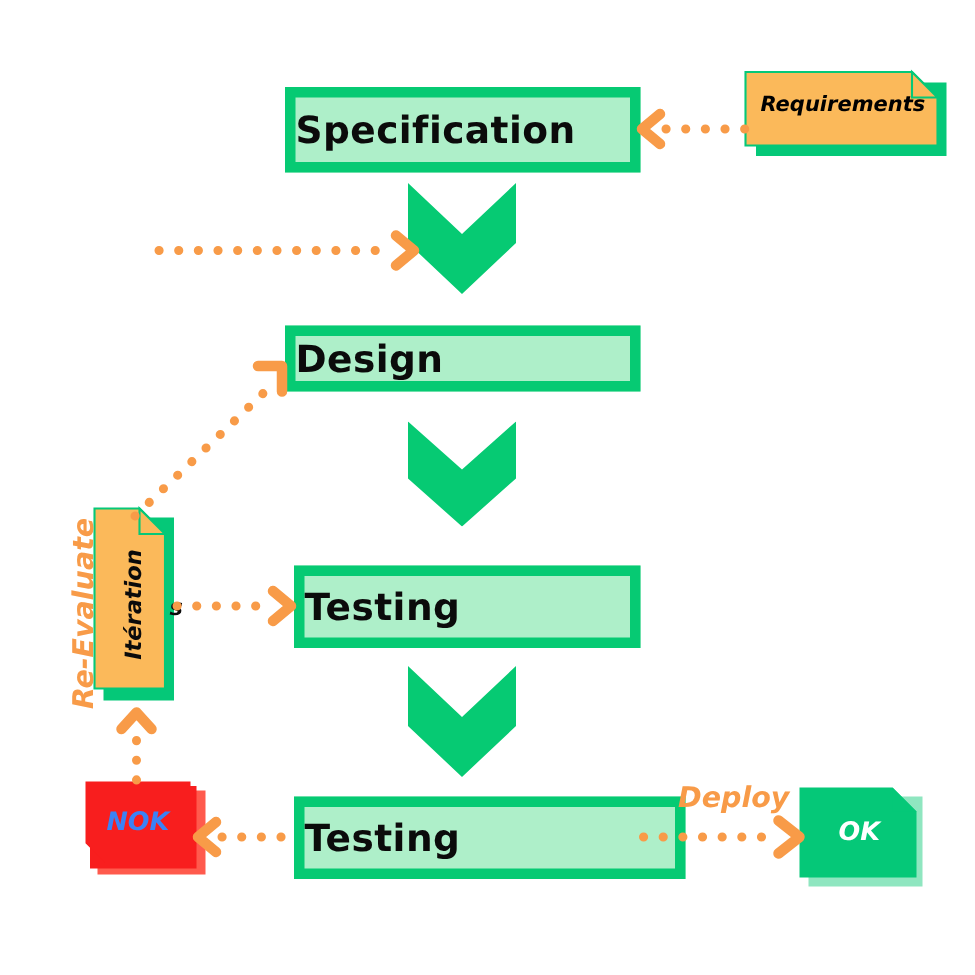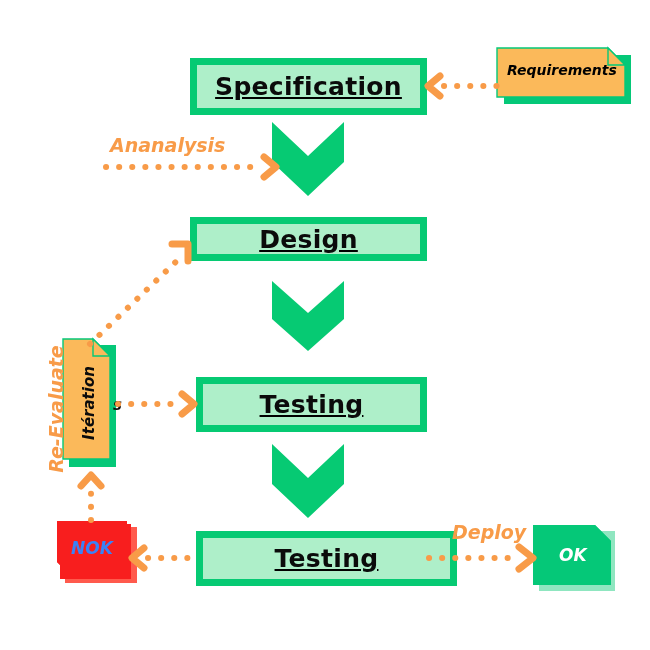--- a/index.html
+++ b/index.html
@@ -19,22 +19,20 @@
   }
 
   
   .stage {
     position: absolute;
     box-sizing: border-box;
     background: #AEEFC9;
     border: 7px solid #06CA73;
     display: flex;
     align-items: center;
-    justify-content: center;
-    text-decoration: underline;
   }
   .stage .stage-label {
     font-family: "DejaVu Sans", sans-serif;
     font-weight: bold;
     font-size: 25px;
     color: #0b0b0b;
     letter-spacing: 0.3px;
     white-space: nowrap;
   }
 
@@ -168,21 +166,20 @@
     <span class="note-text" style="left:26px; top:20px; font-size:17px; color:#ffffff;">OK</span>
   </div>
 
   <div class="conn" style="left:420px; top:70px; width:82px; height:32px;">
     <svg width="82" height="32" viewBox="0 0 82 32" aria-hidden="true">
       <line x1="24" y1="16" x2="80" y2="16" stroke="#F89B48" stroke-width="6" stroke-linecap="round" stroke-dasharray="0.1 13"></line>
       <polyline points="20,6 8,16 20,26" fill="none" stroke="#F89B48" stroke-width="7" stroke-linecap="round" stroke-linejoin="round"></polyline>
     </svg>
   </div>
 
-  <span class="edge-label" style="left:110px; top:134px; font-size:19px;">Ananalysis</span>
 
   <div class="conn" style="left:104px; top:153px; width:178px; height:28px;">
     <svg width="178" height="28" viewBox="0 0 178 28" aria-hidden="true">
       <line x1="2" y1="14" x2="158" y2="14" stroke="#F89B48" stroke-width="6" stroke-linecap="round" stroke-dasharray="0.1 13"></line>
       <polyline points="160,4 172,14 160,24" fill="none" stroke="#F89B48" stroke-width="7" stroke-linecap="round" stroke-linejoin="round"></polyline>
     </svg>
   </div>
 
   <div class="conn" style="left:78px; top:232px; width:126px; height:118px;">
     <svg width="126" height="118" viewBox="0 0 126 118" aria-hidden="true">

